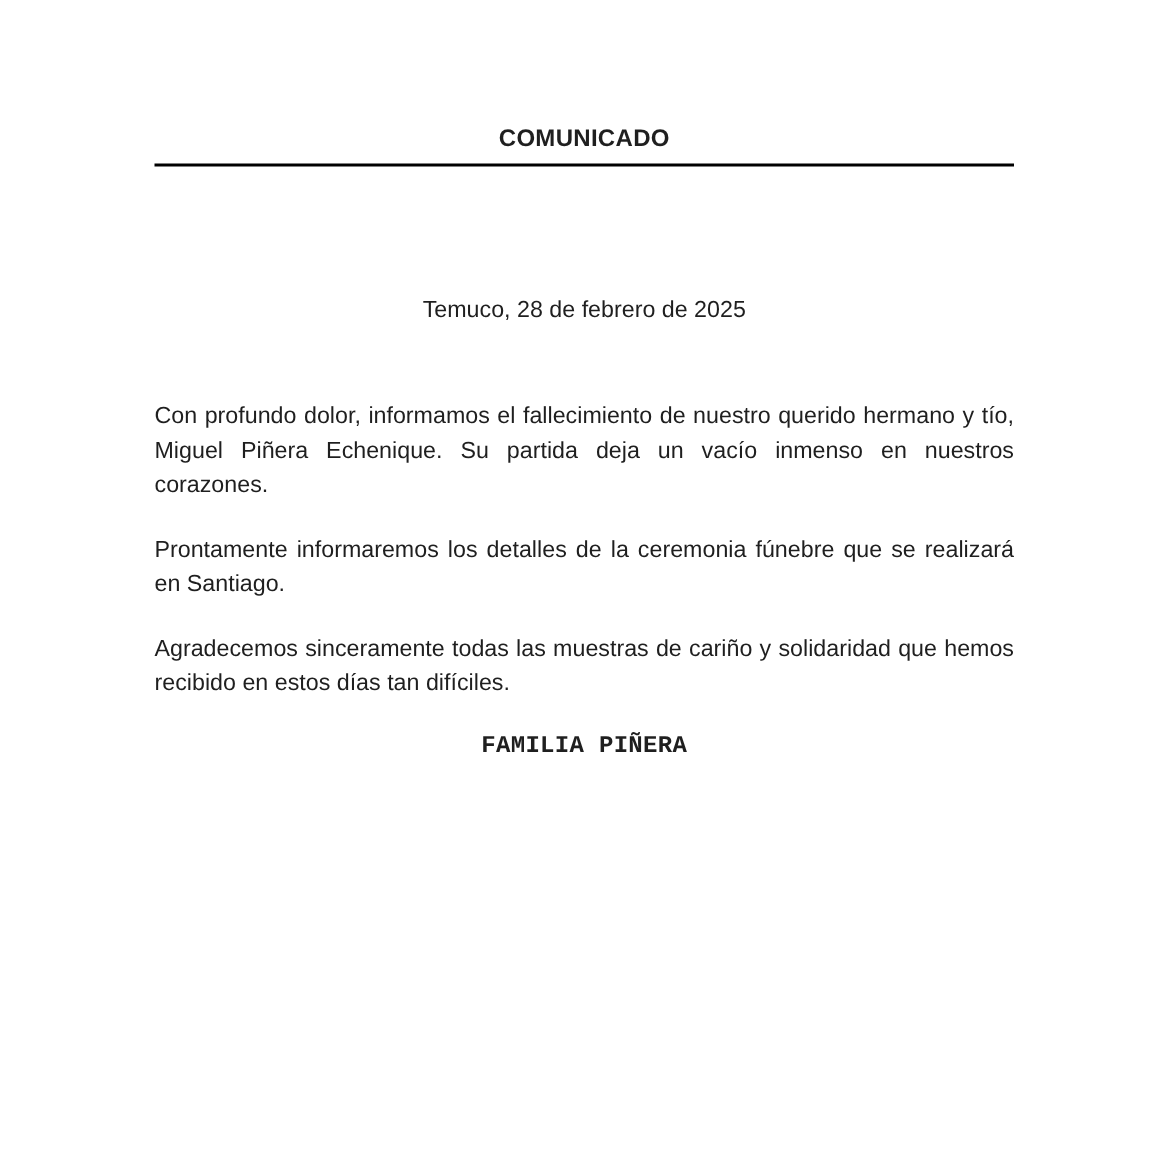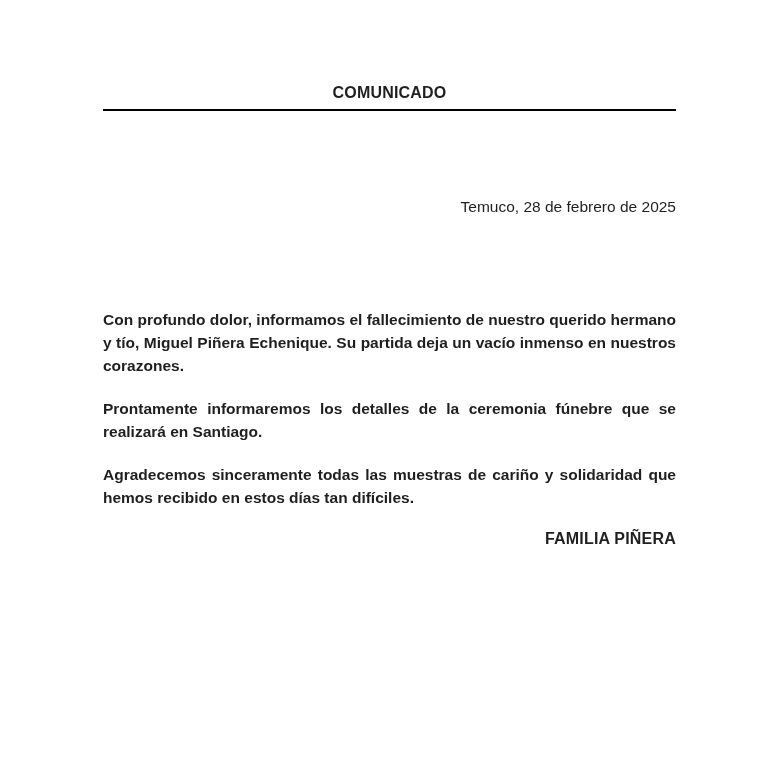--- a/index.html
+++ b/index.html
@@ -31,42 +31,42 @@
     line-height: 18px;
     letter-spacing: 0.2px;
   }
   .title-rule {
     border: none;
     border-top: 2px solid #000000;
     margin: 7px 0 0 0;
   }
   .dateline {
     margin-top: 84px;
-    text-align: right;
+    text-align: center;
     font-size: 15.5px;
     line-height: 23px;
   }
   .body-paragraphs {
-    margin-top: 90px;
-    font-weight: bold;
+    margin-top: 48px;
   }
   .body-paragraphs p {
     margin: 0 0 20px 0;
     font-size: 15.5px;
     line-height: 23px;
     text-align: justify;
     text-justify: inter-word;
   }
   .signature {
     margin-top: 19px;
-    text-align: right;
+    text-align: center;
     font-weight: bold;
     font-size: 16px;
     line-height: 20px;
     letter-spacing: 0.2px;
+    font-family: Liberation Mono, monospace;
   }
 </style>
 </head>
 <body>
 
 <div class="page">
   <div class="content">
 
     <div class="doc-title">COMUNICADO</div>
 

